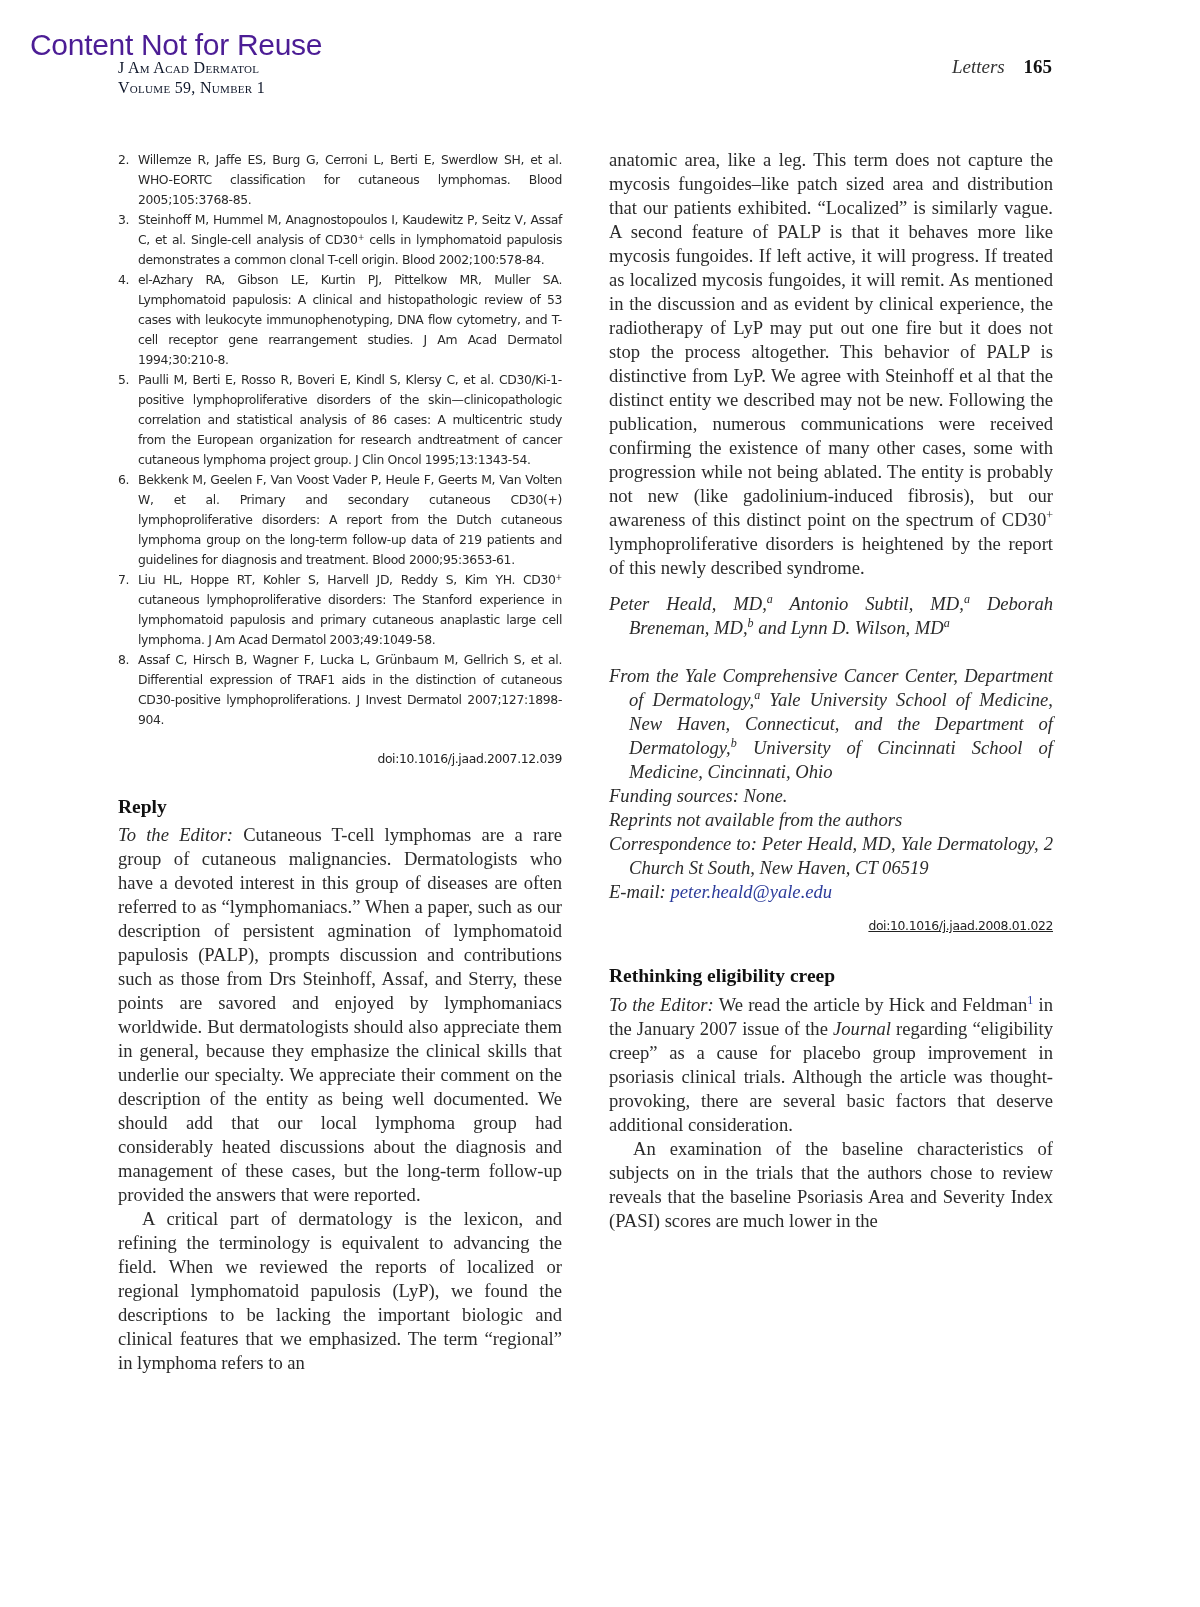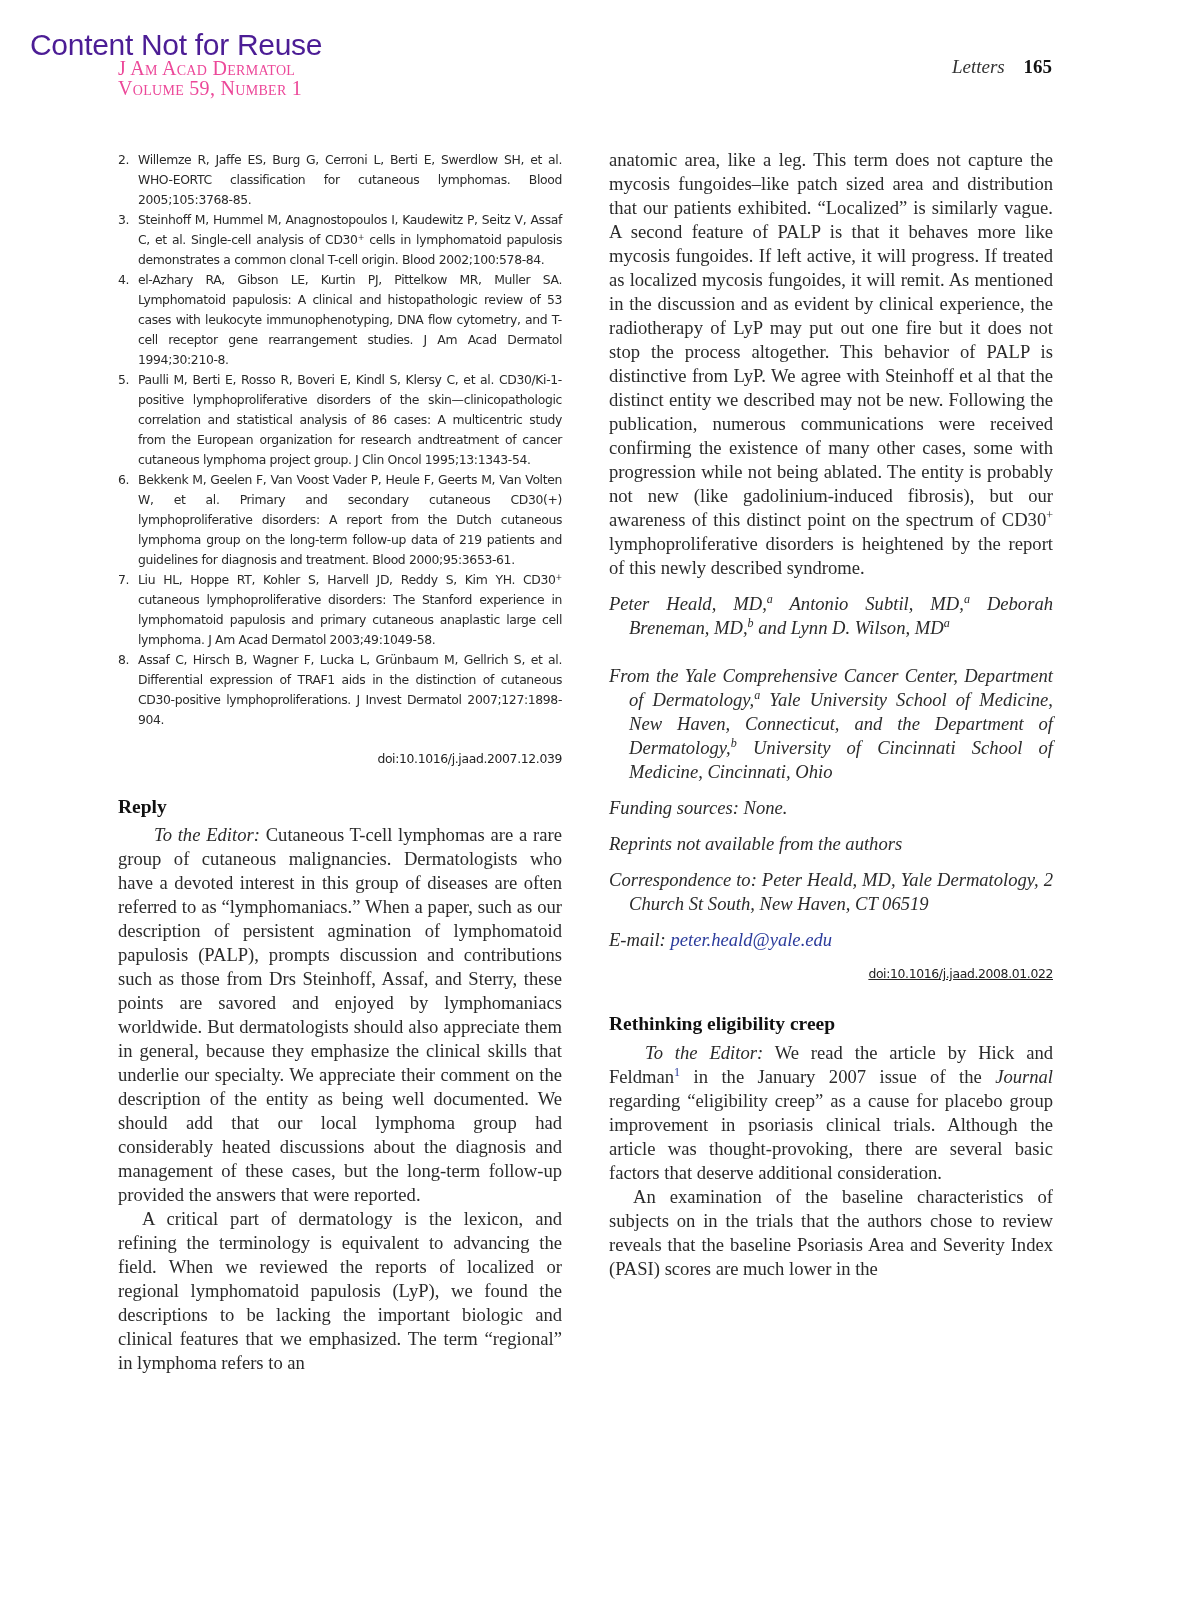--- a/index.html
+++ b/index.html
@@ -4,21 +4,21 @@
 <style>
   html, body { margin: 0; padding: 0; background: #ffffff; }
   body { width: 1200px; height: 1607px; position: relative; overflow: hidden; color: #2a2a2a; }
   .watermark {
     position: absolute; left: 30px; top: 28px;
     font-family: "Liberation Sans", sans-serif; font-size: 30px; color: #4c1d95;
     letter-spacing: -0.3px; z-index: 2;
   }
   .journal-head {
     position: absolute; left: 118px; top: 58px;
-    font-family: "Liberation Serif", serif; font-size: 20px; color: #ec4899;
+    font-family: "Liberation Serif", serif; font-size: 16px; color: #0f172a;
     font-variant: small-caps; line-height: 20px; letter-spacing: 0.3px;
   }
   .page-head-right {
     position: absolute; right: 148px; top: 56px;
     font-family: "Liberation Serif", serif; font-size: 19px;
   }
   .page-head-right .section { font-style: italic; margin-right: 14px; color: #333; }
   .page-head-right .num { font-weight: bold; color: #111; }
 
   .col { position: absolute; width: 444px; }
@@ -30,27 +30,27 @@
   .refs li .n { position: absolute; left: 0; top: 0; }
   sup { font-size: 0.65em; line-height: 0; vertical-align: 0.55em; }
 
   .doi { font-family: "DejaVu Sans", sans-serif; font-size: 12.4px; text-align: right; letter-spacing: -0.35px; color: #222; }
   .doi-left { margin-top: 21px; }
 
   .heading { font-family: "Liberation Serif", serif; font-weight: bold; font-size: 19.5px; color: #111; margin: 0; }
   .heading-reply { margin-top: 30px; margin-bottom: 5px; }
 
   .body { font-family: "Liberation Serif", serif; font-size: 18.6px; line-height: 24px; text-align: justify; color: #2b2b2b; margin: 0; }
-  .body .it { font-style: italic; margin-left: 36px; }
+  .body .it { font-style: italic; }
   .indent { text-indent: 24px; }
 
   .meta { font-family: "Liberation Serif", serif; font-style: italic; font-size: 18.6px; line-height: 24px; color: #2b2b2b; padding-left: 20px; text-indent: -20px; text-align: justify; margin: 0; }
   .m-authors { margin-top: 12px; }
   .m-from { margin-top: 24px; }
-  .m-gap { margin-top: 12px; }
+  .m-gap { }
   .email-link { color: #2b3b9b; font-style: italic; text-decoration: none; }
   .doi-right { margin-top: 14px; text-decoration: underline; }
   .heading-rethink { margin-top: 32px; margin-bottom: 6px; }
   .journal-it { font-style: italic; }
   .ref-link { color: #2b3b9b; }
 </style>
 </head>
 <body>
 
 <div class="watermark">Content Not for Reuse</div>

